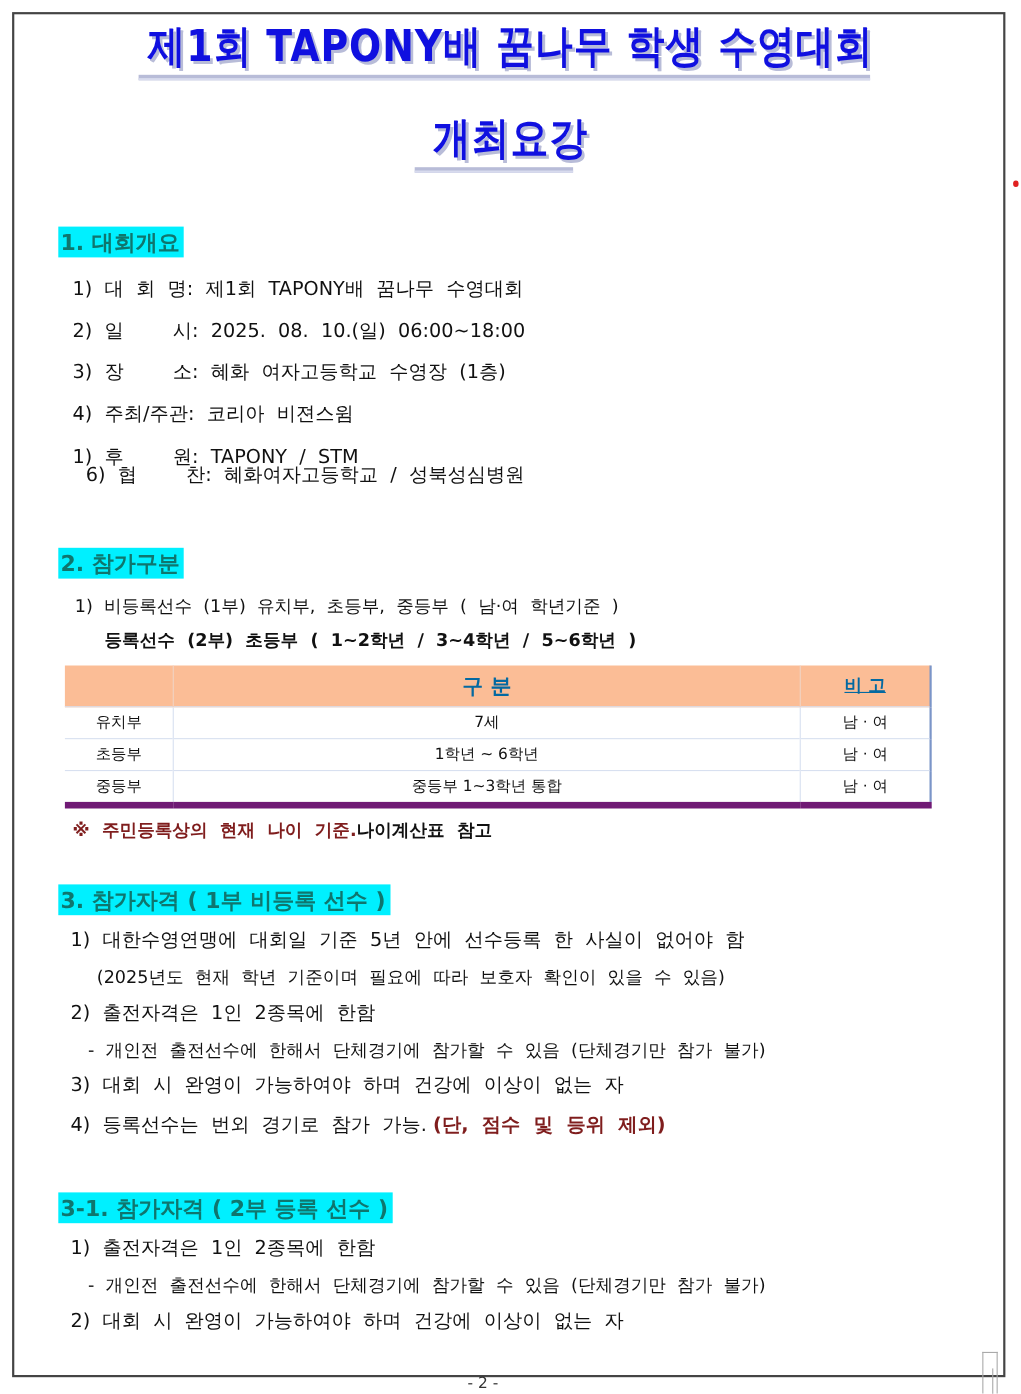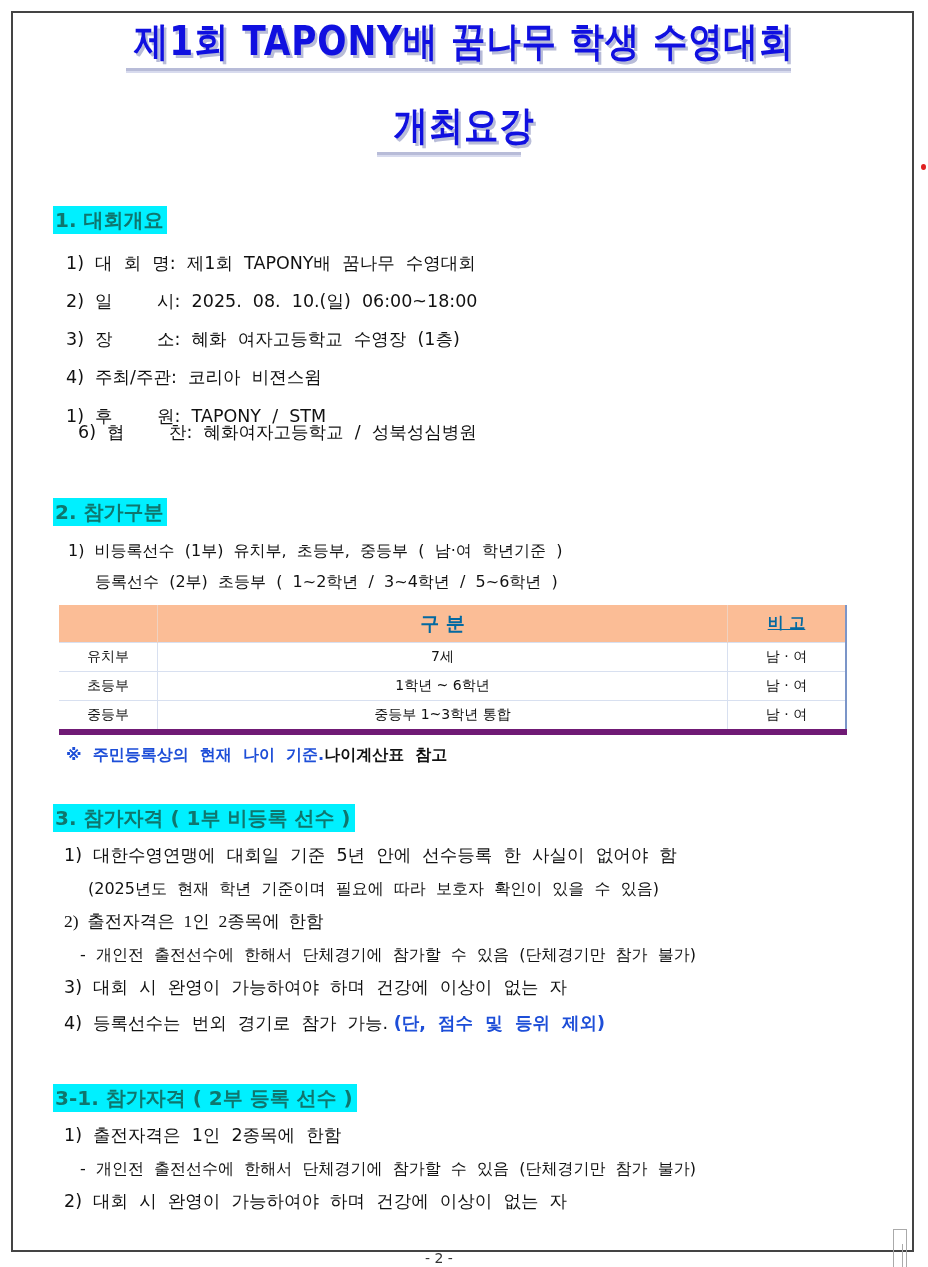--- a/index.html
+++ b/index.html
@@ -12,21 +12,21 @@
            text-shadow: 3px 3px 0 #b8bcd8; }
   .title-1 { top: 14px; font-size: 40px; transform: scaleX(0.86); transform-origin: center; }
   .title-2 { top: 98px; font-size: 40px; transform: scaleX(0.86); transform-origin: center; }
   .rule { position: absolute; height: 3px; background: #b8bcd8; border-bottom: 2px solid #d8dbee; }
   .rule-1 { left: 126px; width: 665px; top: 68px; }
   .rule-2 { left: 377px; width: 144px; top: 152px; }
   .section-head { position: absolute; left: 53px; font-size: 20px; font-weight: bold;
                   background: #00f0ff; padding: 1px 4px 1px 2px; line-height: 26px; color: #0f766e; }
   .line { position: absolute; font-size: 17.5px; white-space: pre; color: #111; line-height: 22px; }
   .line.sm { font-size: 16px; }
-  .red { color: #1d4ed8; }
+  .red { color: #7f1d1d; }
   .bold { font-weight: bold; }
   .tbl { position: absolute; left: 59px; top: 605px; width: 788px; border-collapse: collapse;
          font-size: 14px; }
   .tbl th { background: #fbbd96; height: 35px; font-size: 19px; font-weight: bold; color: #0369a1;
             border-right: 1px solid #f0d2c0; }
   .tbl th.c3 { font-size: 16px; text-decoration: underline; }
   .tbl td { height: 26px; text-align: center; border-top: 1px solid #d8e0f0; border-right: 1px solid #d8e0f0; }
   .tbl .c1 { width: 96px; }
   .tbl .c3 { width: 115px; border-right: 2px solid #7b95c8; }
   .tbl tr:last-child td { border-bottom: 6px solid #701a75; }
@@ -51,21 +51,21 @@
 <div class="section-head" style="top:206px;">1. 대회개요</div>
 <div class="line" style="left:66px; top:252px;">1)  대  회  명:  제1회  TAPONY배  꿈나무  수영대회</div>
 <div class="line" style="left:66px; top:290px;">2)  일        시:  2025.  08.  10.(일)  06:00~18:00</div>
 <div class="line" style="left:66px; top:328px;">3)  장        소:  혜화  여자고등학교  수영장  (1층)</div>
 <div class="line" style="left:66px; top:366px;">4)  주최/주관:  코리아  비젼스윔</div>
 <div class="line" style="left:66px; top:405px;">1)  후        원:  TAPONY  /  STM</div>
 <div class="line" style="left:66px; top:421px;margin-left:12px;">6)  협        찬:  혜화여자고등학교  /  성북성심병원</div>
 
 <div class="section-head" style="top:498px;">2. 참가구분</div>
 <div class="line sm" style="left:68px; top:540px;">1)  비등록선수  (1부)  유치부,  초등부,  중등부  (  남·여  학년기준  )</div>
-<div class="line sm" style="left:95px; top:571px;">등록선수  (2부)  초등부  (  1~2학년  /  3~4학년  /  5~6학년  )</div>
+<div class="line sm" style="left:95px; top:571px;font-weight:bold;">등록선수  (2부)  초등부  (  1~2학년  /  3~4학년  /  5~6학년  )</div>
 
 <table class="tbl">
   <tbody>
       <tr>
     <th class="c1"></th>
     <th class="c2">구   분</th>
     <th class="c3">비 고</th>
   </tr>
   <tr>
     <td class="c1">유치부</td>
@@ -83,21 +83,21 @@
     <td class="c3">남 · 여</td>
   </tr>
 </tbody>
   </table>
 
 <div class="line sm bold" style="left:66px; top:744px;"><span class="red">※  주민등록상의  현재  나이  기준.</span><span>나이계산표  참고</span></div>
 
 <div class="section-head" style="top:804px;">3. 참가자격 (  1부  비등록  선수  )</div>
 <div class="line" style="left:64px; top:844px;">1)  대한수영연맹에  대회일  기준  5년  안에  선수등록  한  사실이  없어야  함</div>
 <div class="line sm" style="left:88px; top:878px;">(2025년도  현재  학년  기준이며  필요에  따라  보호자  확인이  있을  수  있음)</div>
-<div class="line" style="left:64px; top:910px;font-family:Liberation Serif, serif;">2)  출전자격은  1인  2종목에  한함</div>
+<div class="line" style="left:64px; top:910px;">2)  출전자격은  1인  2종목에  한함</div>
 <div class="line sm" style="left:80px; top:944px;">-  개인전  출전선수에  한해서  단체경기에  참가할  수  있음  (단체경기만  참가  불가)</div>
 <div class="line" style="left:64px; top:976px;">3)  대회  시  완영이  가능하여야  하며  건강에  이상이  없는  자</div>
 <div class="line" style="left:64px; top:1012px;"><span>4)  등록선수는  번외  경기로  참가  가능.</span> <span class="red bold">(단,  점수  및  등위  제외)</span></div>
 
 <div class="section-head" style="top:1084px;">3-1. 참가자격 (  2부  등록  선수  )</div>
 <div class="line" style="left:64px; top:1124px;">1)  출전자격은  1인  2종목에  한함</div>
 <div class="line sm" style="left:80px; top:1158px;">-  개인전  출전선수에  한해서  단체경기에  참가할  수  있음  (단체경기만  참가  불가)</div>
 <div class="line" style="left:64px; top:1190px;">2)  대회  시  완영이  가능하여야  하며  건강에  이상이  없는  자</div>
 
 <div class="page-num">- 2 -</div>

